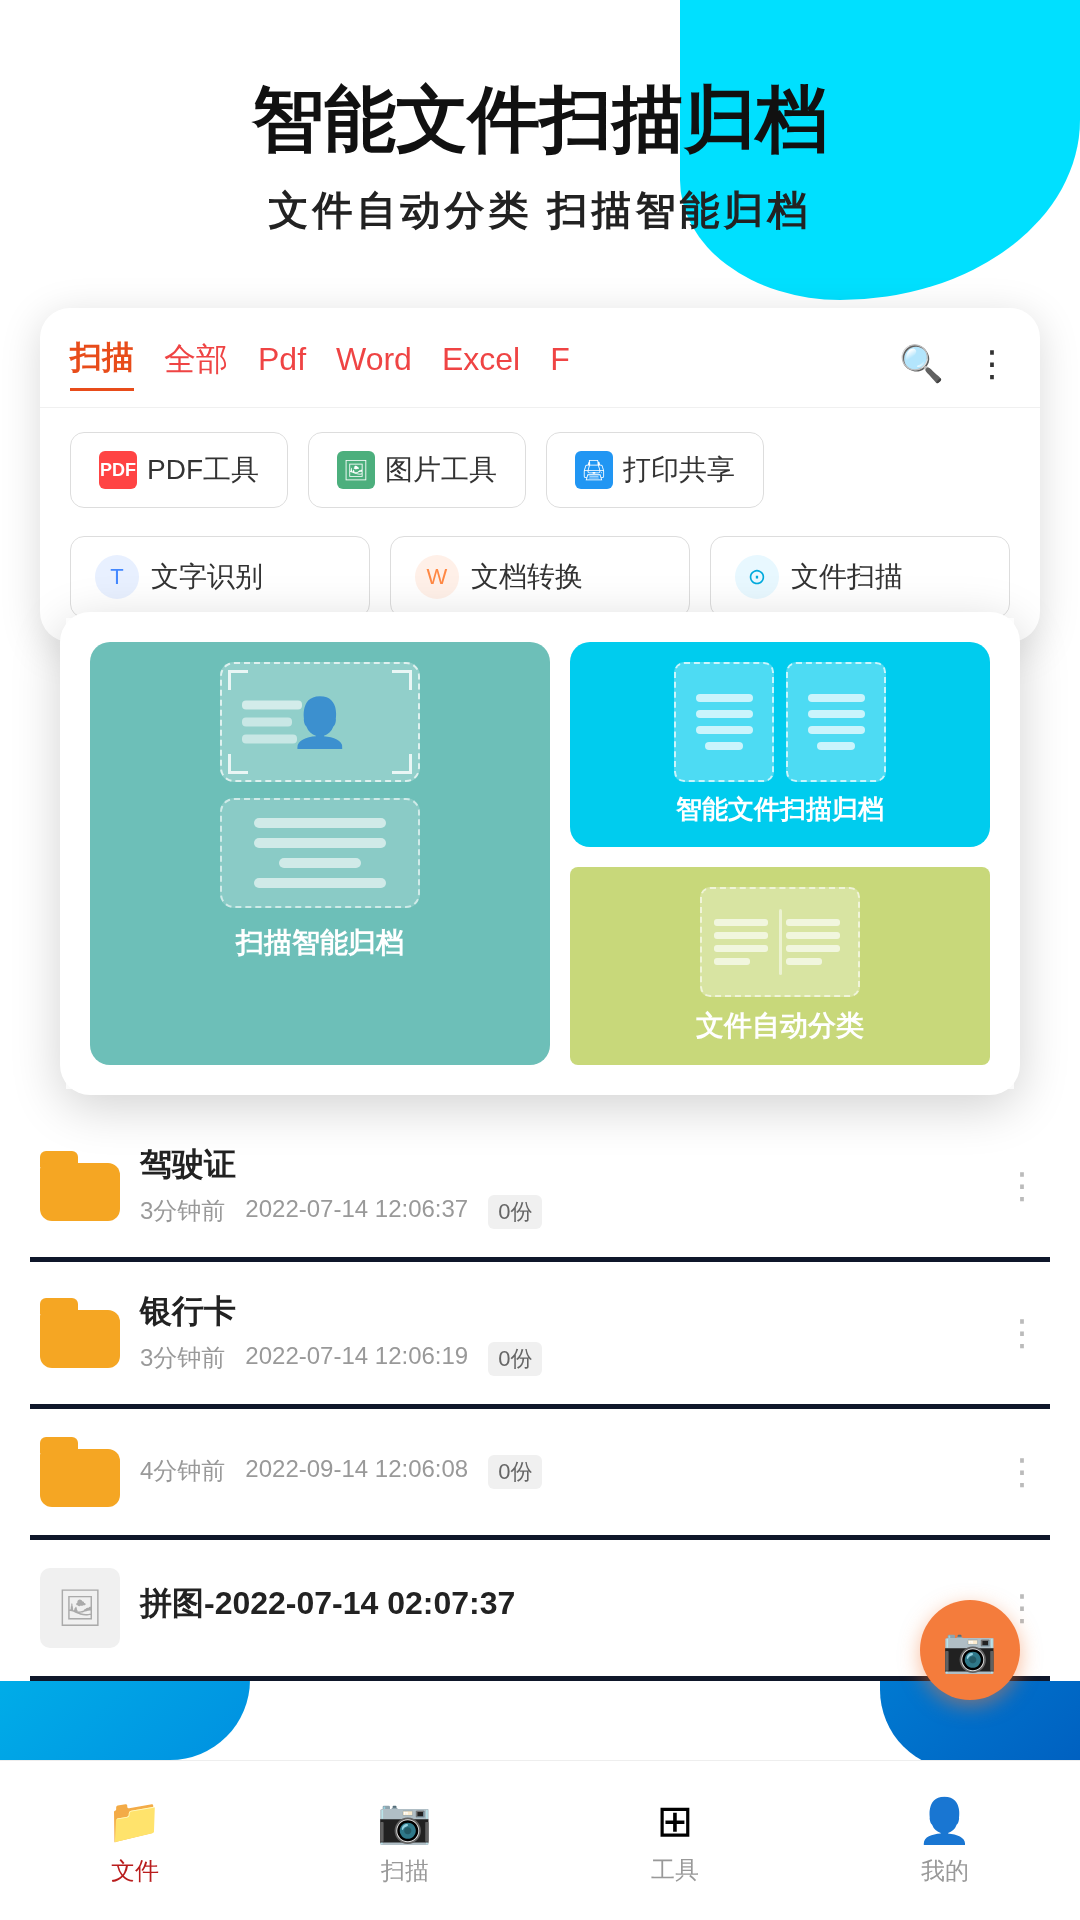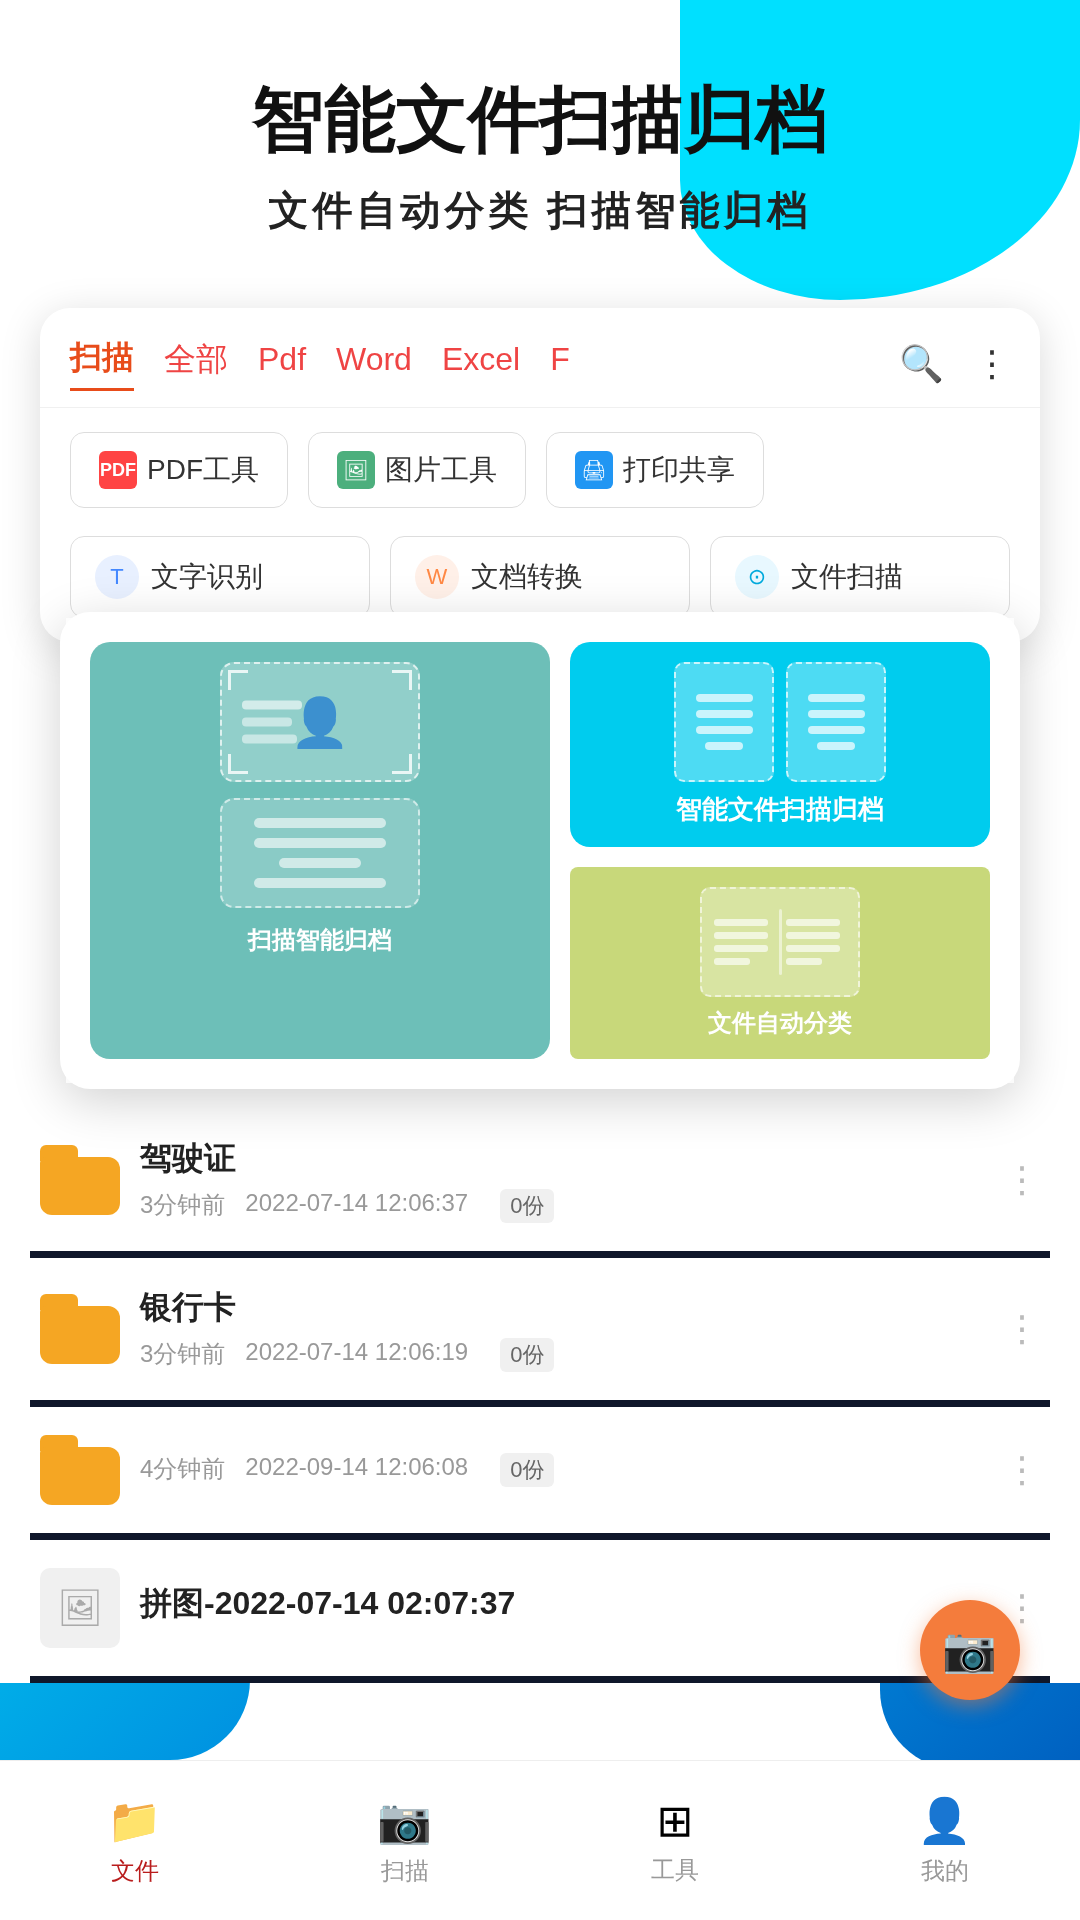--- a/index.html
+++ b/index.html
@@ -268,39 +268,39 @@
       border-radius: 3px;
     }
     .book-divider {
       width: 3px;
       height: 80%;
       background: rgba(255,255,255,0.5);
       border-radius: 2px;
     }
 
     .option-label {
-      font-size: 24px;
+      font-size: 28px;
       font-weight: 700;
       color: #fff;
       text-align: center;
     }
 
     
     .file-list {
       position: relative;
       z-index: 2;
       background: #fff;
       margin-top: 30px;
       padding: 0 30px;
     }
     .file-item {
       display: flex;
       align-items: center;
       padding: 28px 10px;
-      border-bottom: 7px solid #0f172a;
+      border-bottom: 5px solid #0f172a;
       gap: 20px;
     }
     .folder-icon {
       width: 80px; height: 70px;
       position: relative;
       flex-shrink: 0;
     }
     .folder-body {
       width: 80px; height: 58px;
       background: #f5a623;
@@ -330,21 +330,20 @@
       display: flex;
       align-items: flex-start;
       gap: 20px;
     }
     .file-badge {
       background: #f0f0f0;
       border-radius: 6px;
       padding: 2px 10px;
       font-size: 22px;
       color: #666;
-      margin-left: 12px;
     }
     .more-icon {
       font-size: 36px;
       color: #bbb;
       cursor: pointer;
     }
 
     
     .file-thumb {
       width: 80px; height: 80px;

